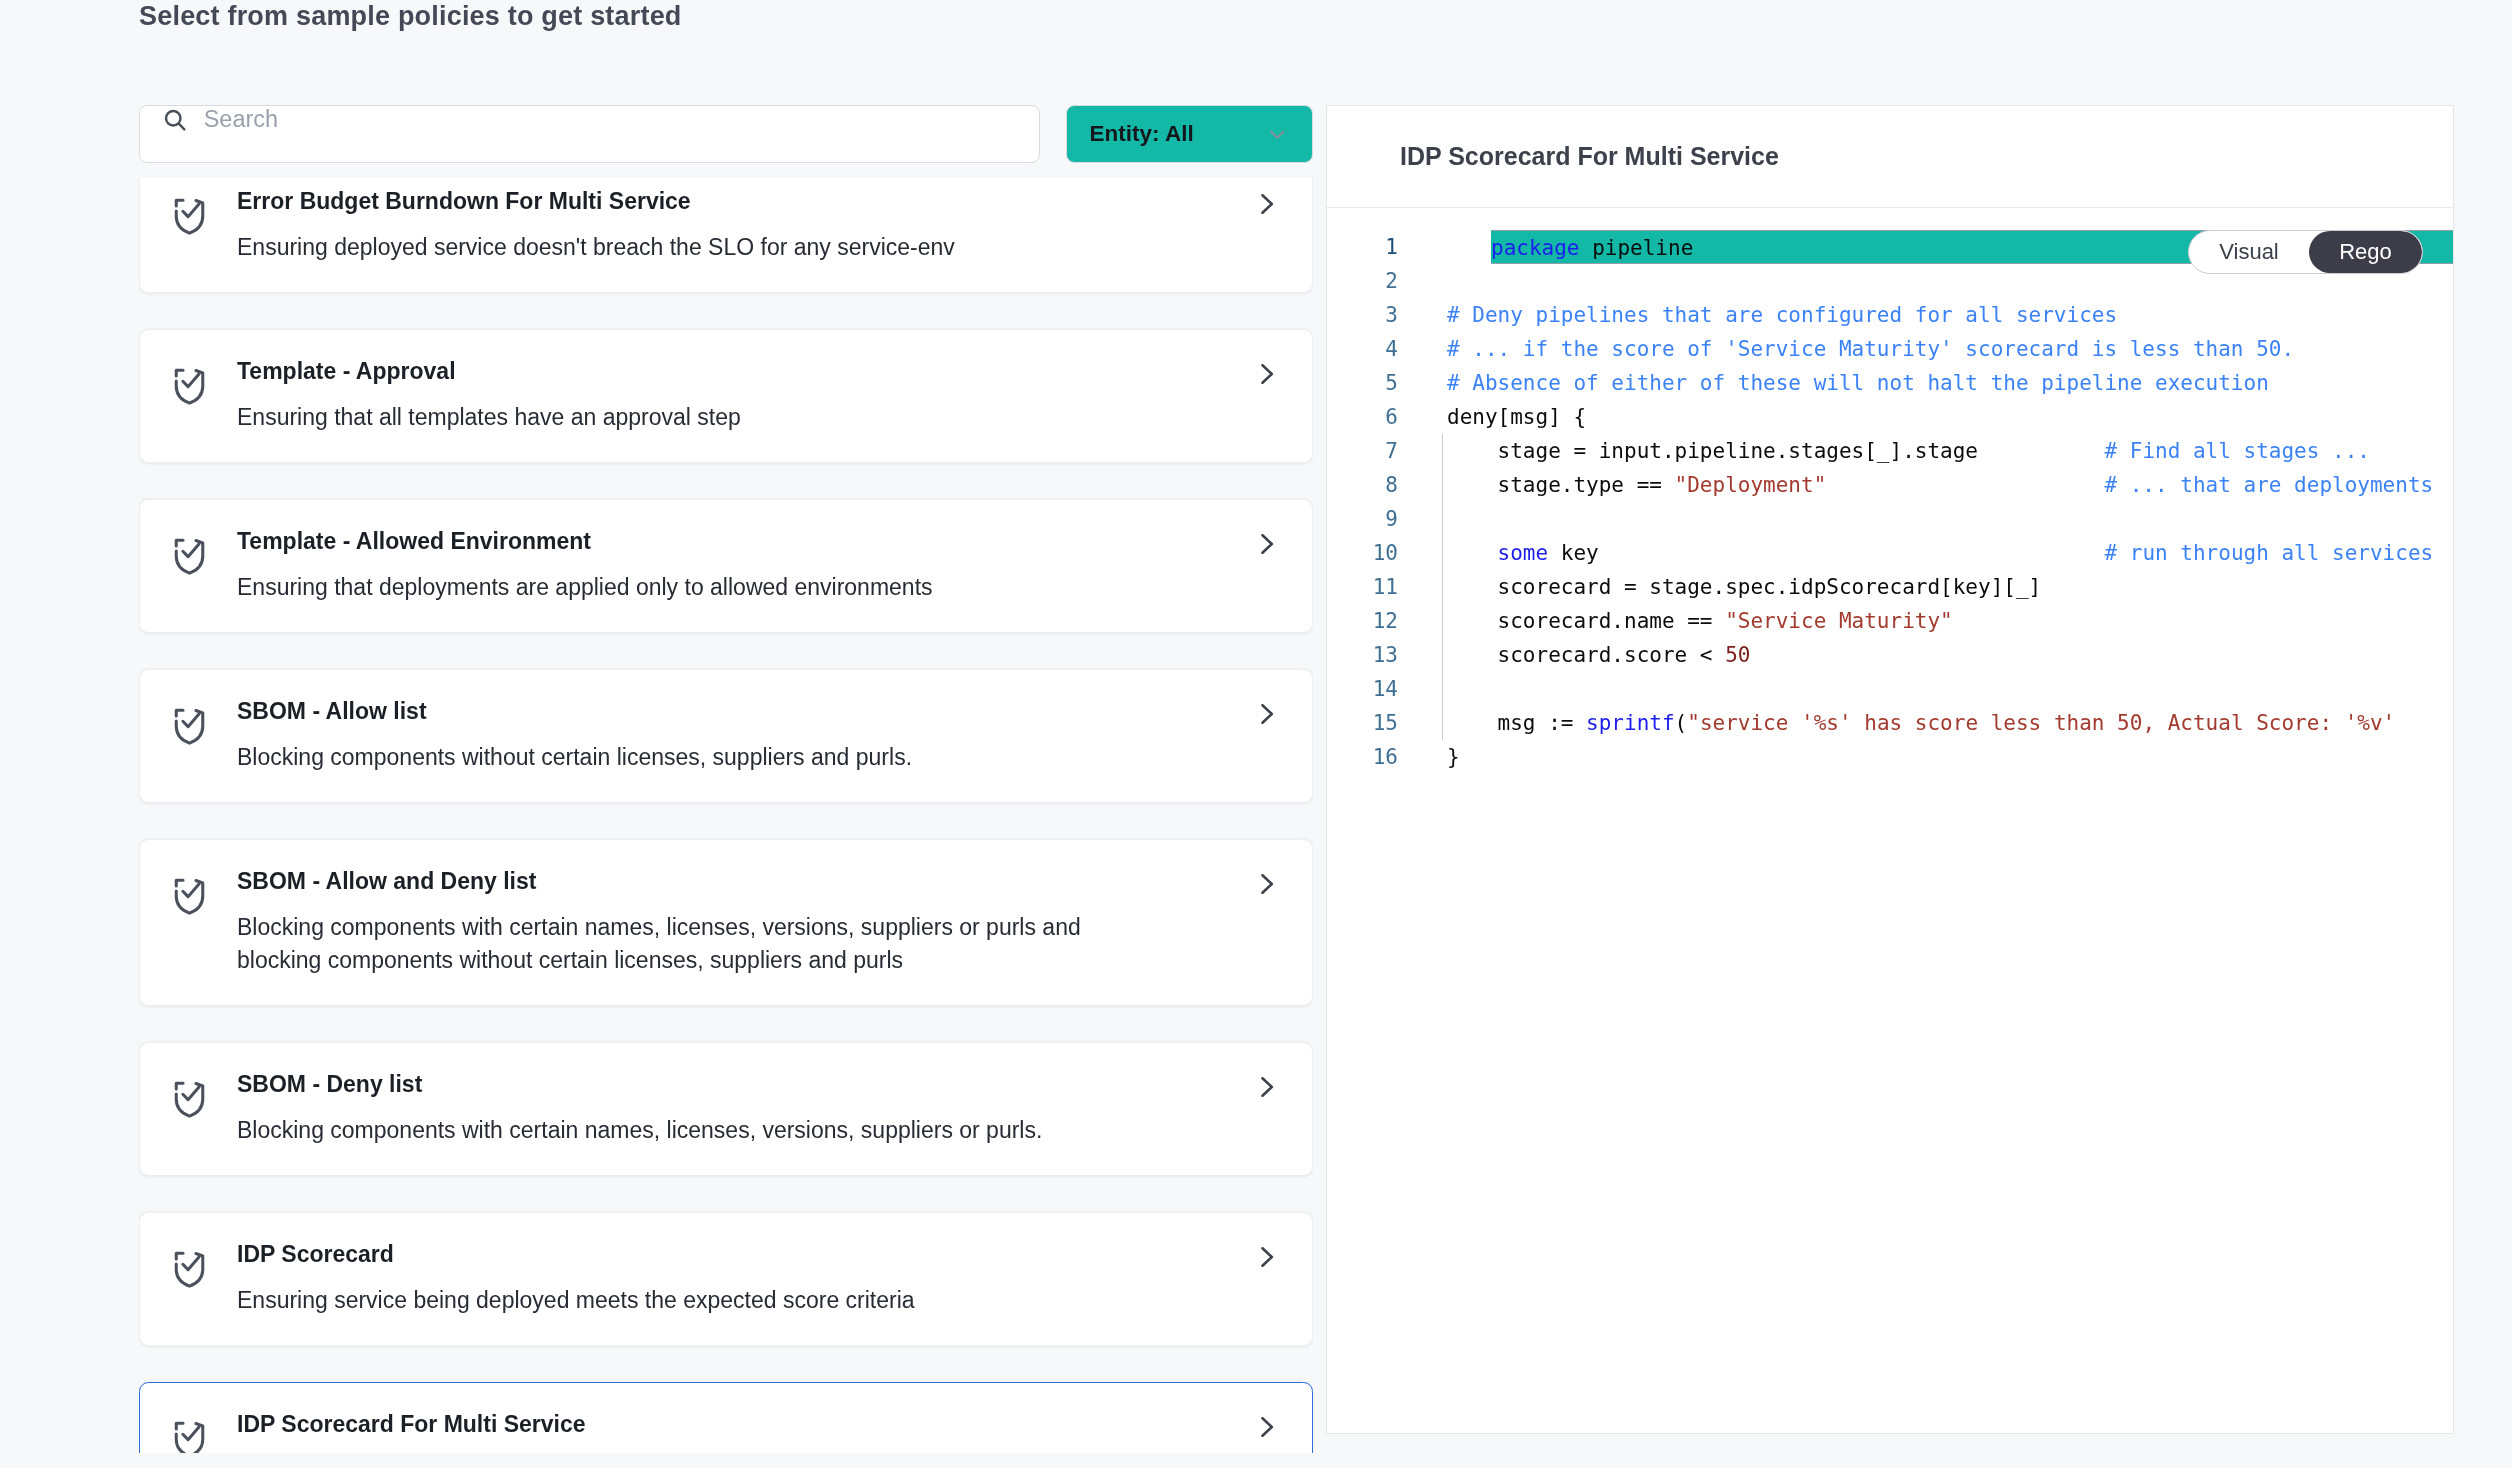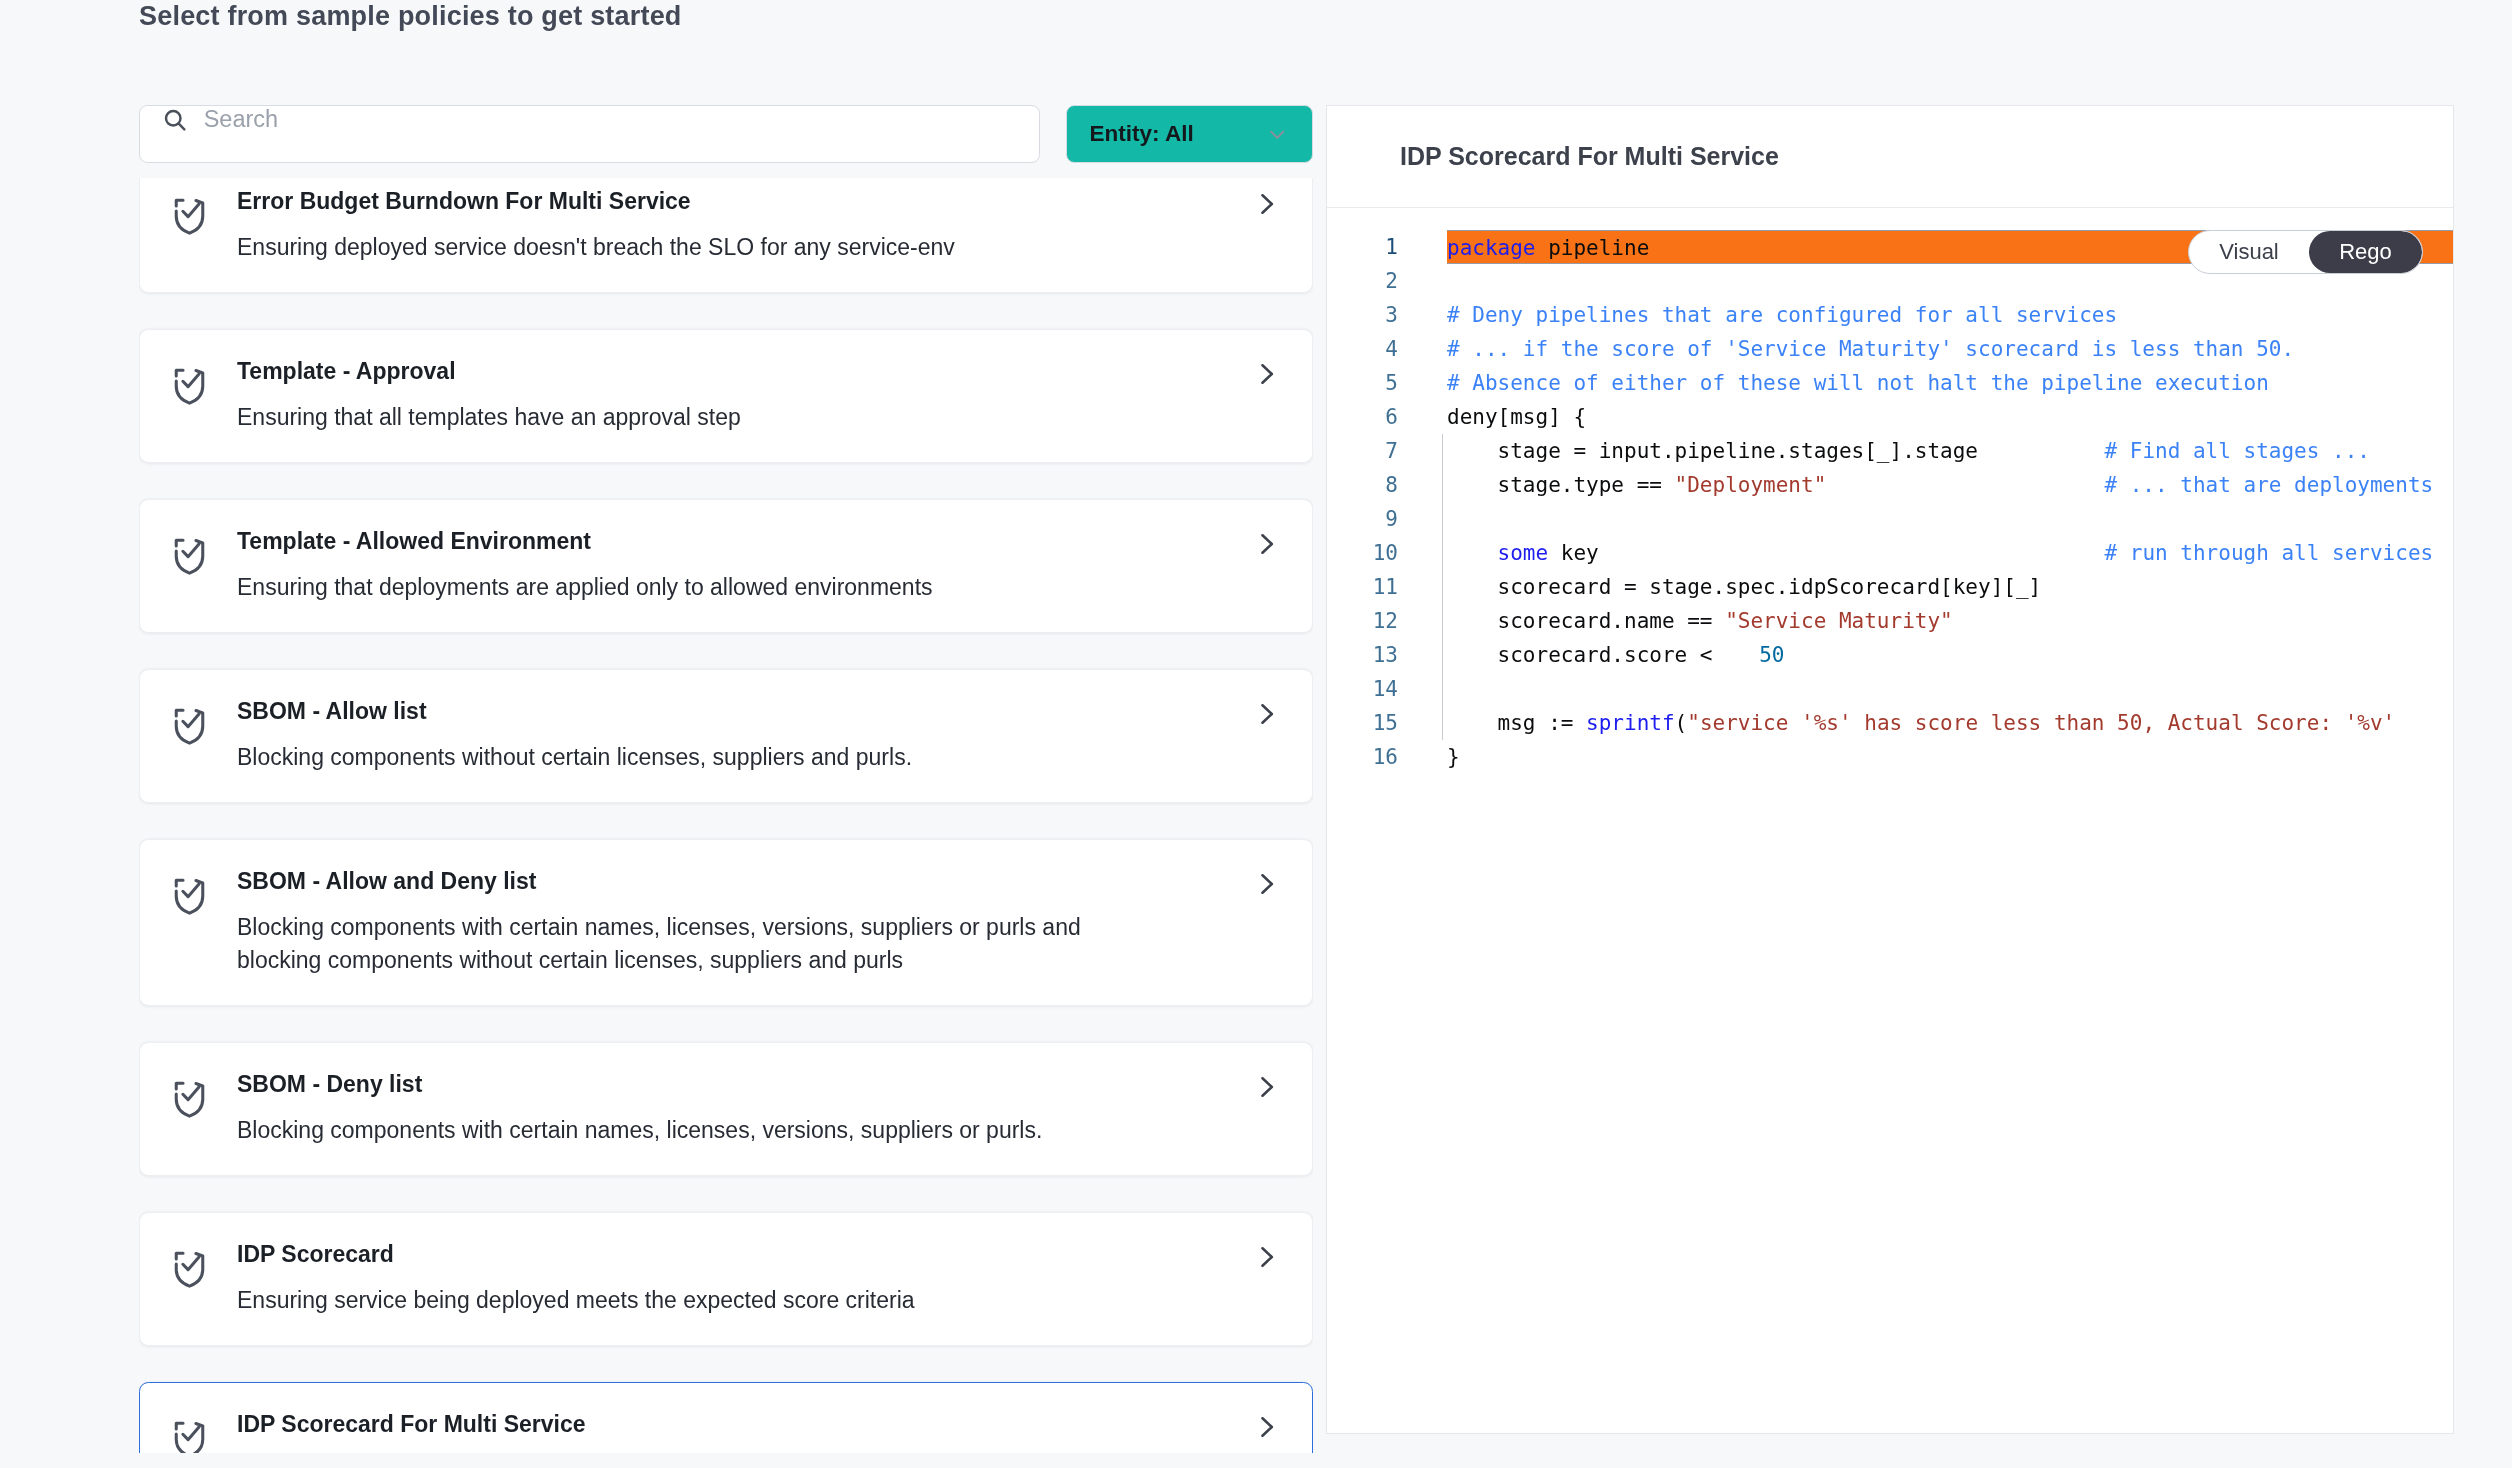--- a/index.html
+++ b/index.html
@@ -64,31 +64,31 @@
   .rp-title { font-size:25px; font-weight:bold; color:#3c414c; }
   .code-area { position:relative; padding-top:21.6px; font-family:"DejaVu Sans Mono", monospace; }
   .code-line { position:relative; display:flex; height:34px; line-height:34px; font-size:21px; }
   .code-line .ln {
     flex:0 0 71px; text-align:right; color:#3f7093; margin-right:49px;
     font-family:"DejaVu Sans Mono", monospace;
   }
   .code-line.active .ln { color:#1d4e79; }
   .code-line .body { flex:1; white-space:pre; overflow:hidden; }
   .code-line.active .body {
-    background:#f97316; border-top:0.9px solid #969da8; border-bottom:0.9px solid #969da8;
+    background:#14b8a6; border-top:0.9px solid #969da8; border-bottom:0.9px solid #969da8;margin-left:44px;
   }
   .code-line.guide::before {
     content:""; position:absolute; left:115px; top:0; bottom:0;
     border-left:1.4px solid #c9ccd2;
   }
   .tok-p   { color:#0b0c0e; }
   .tok-kw  { color:#1d1dee; }
   .tok-com { color:#3b82f6; }
   .tok-str { color:#a33a2e; }
-  .tok-num { color:#0369a1;margin-left:34px; }
+  .tok-num { color:#7f1d1d; }
   
   .view-toggle {
     position:absolute; top:124px; right:30px; width:235px; height:44px;
     background:#ffffff; border:1.4px solid #c9cdd4; border-radius:23.5px;
     display:flex; align-items:stretch; z-index:5; overflow:hidden;
   }
   .vt-opt {
     flex:1; display:flex; align-items:center; justify-content:center;
     font-size:22px; font-weight:normal; color:#3a3f49; cursor:pointer;
   }

